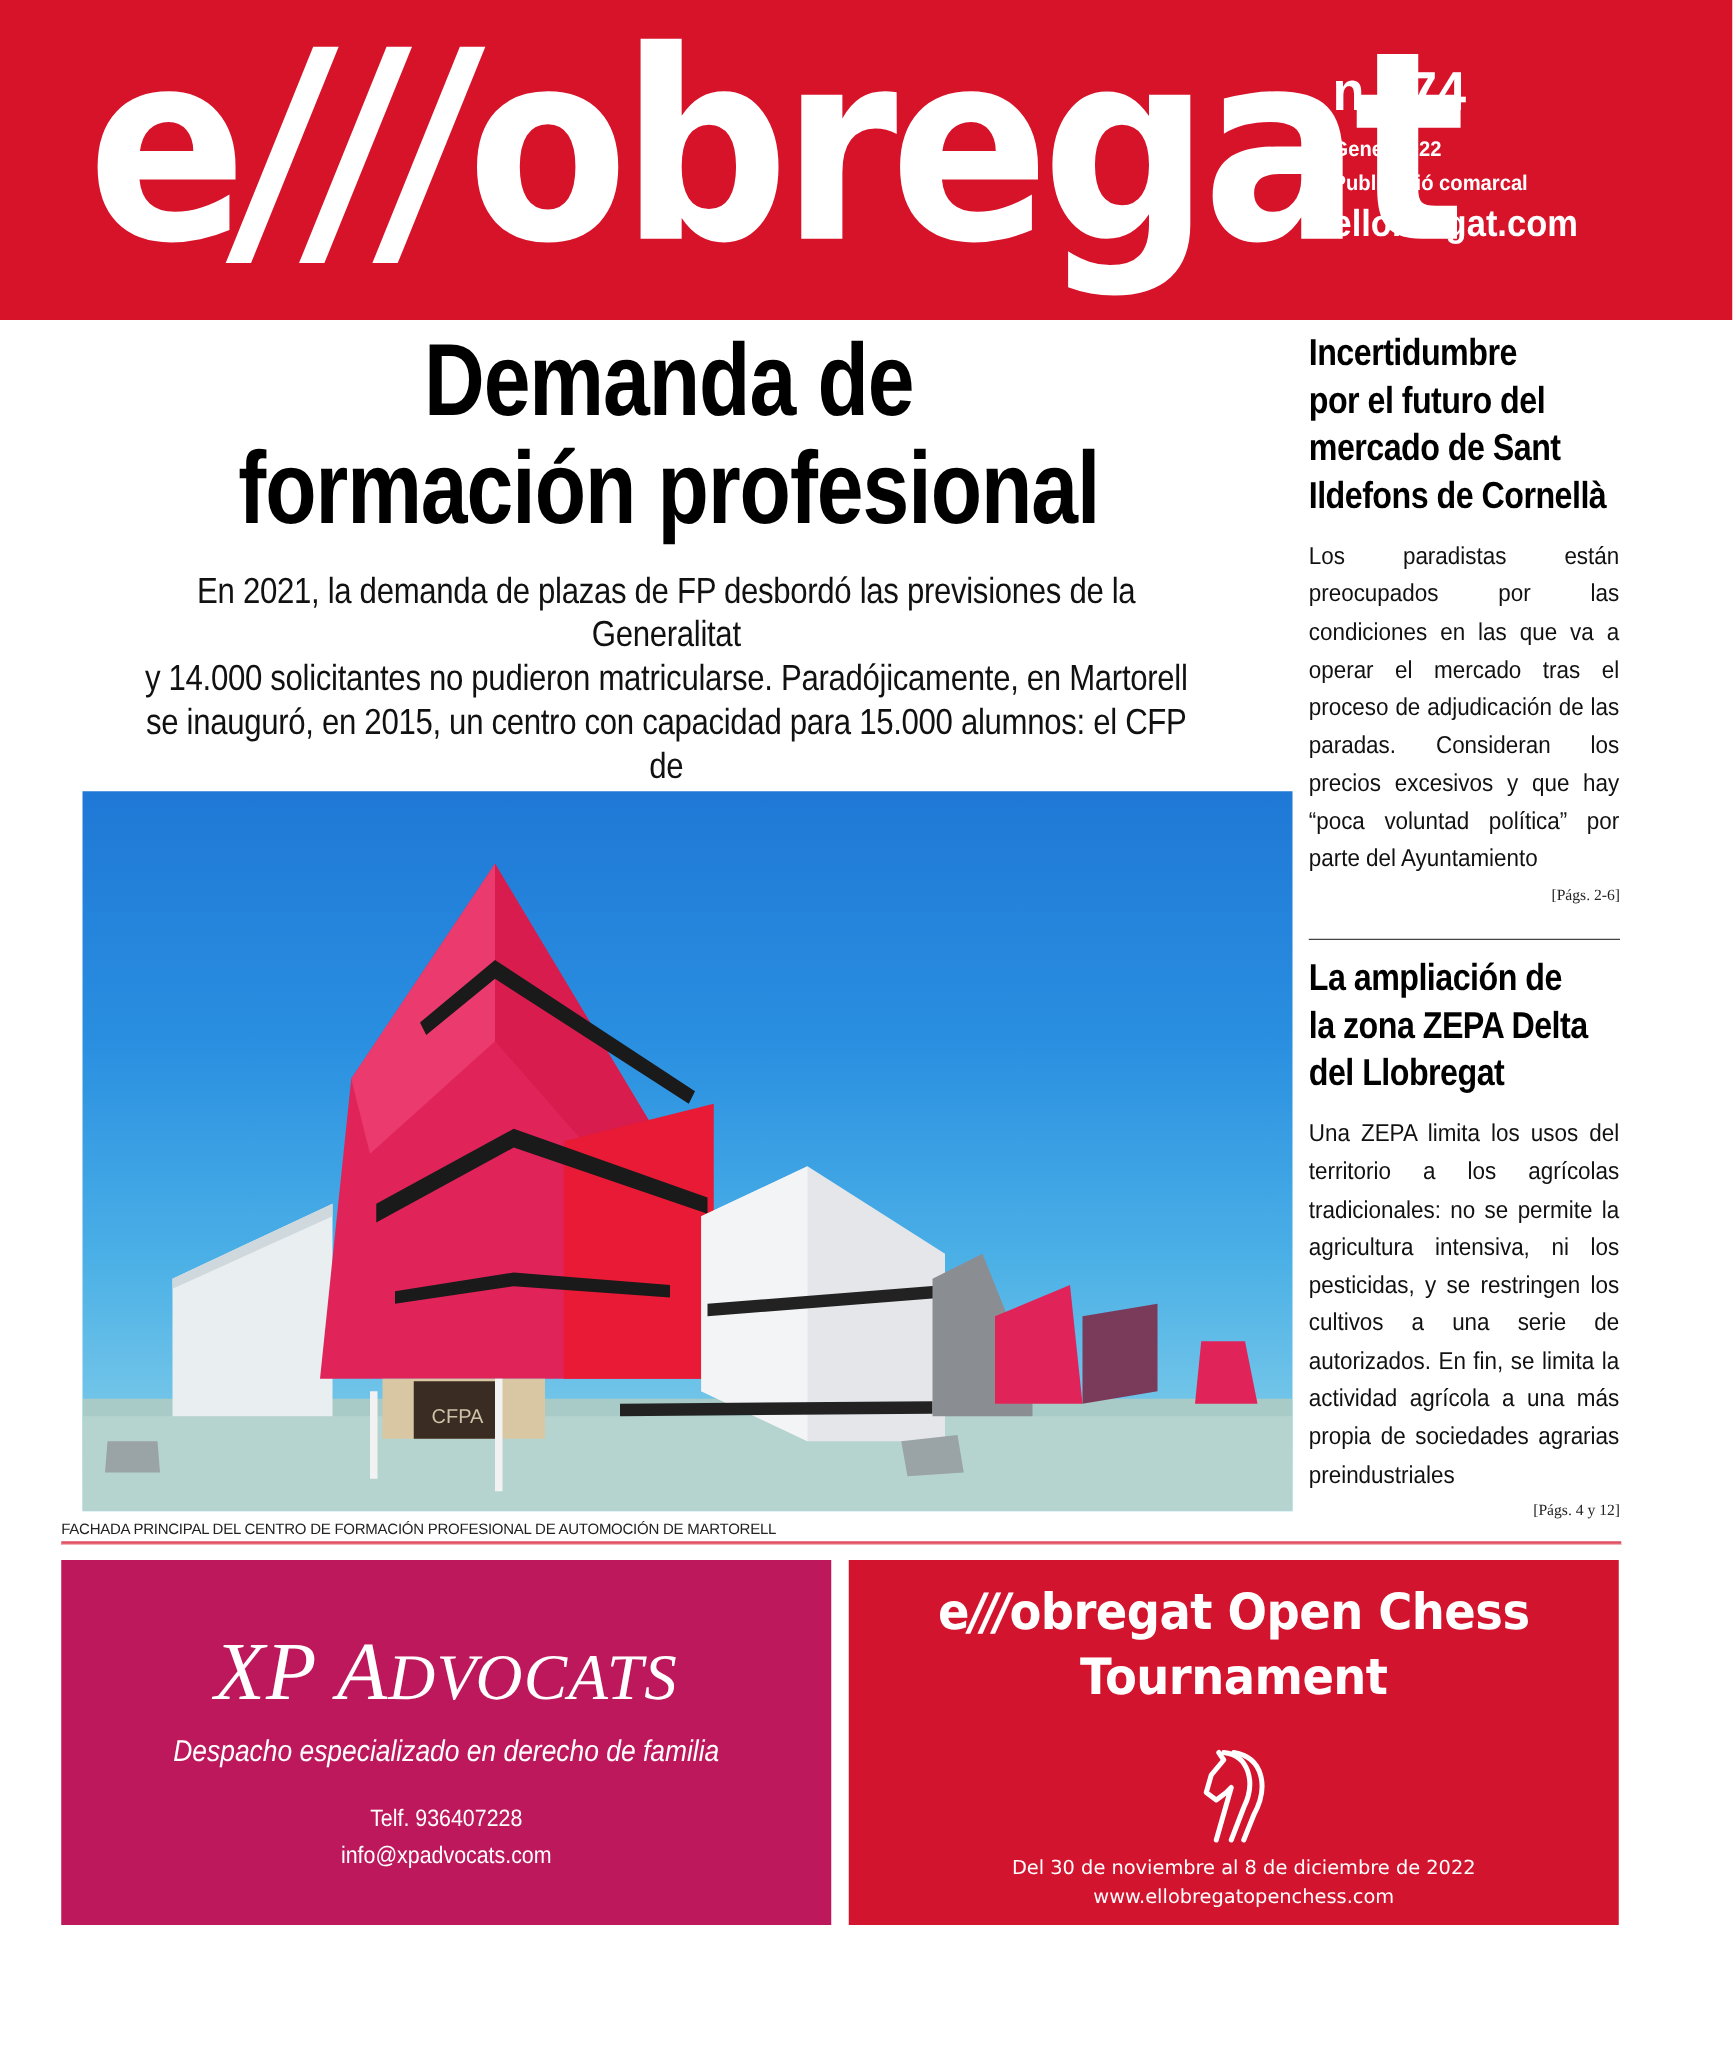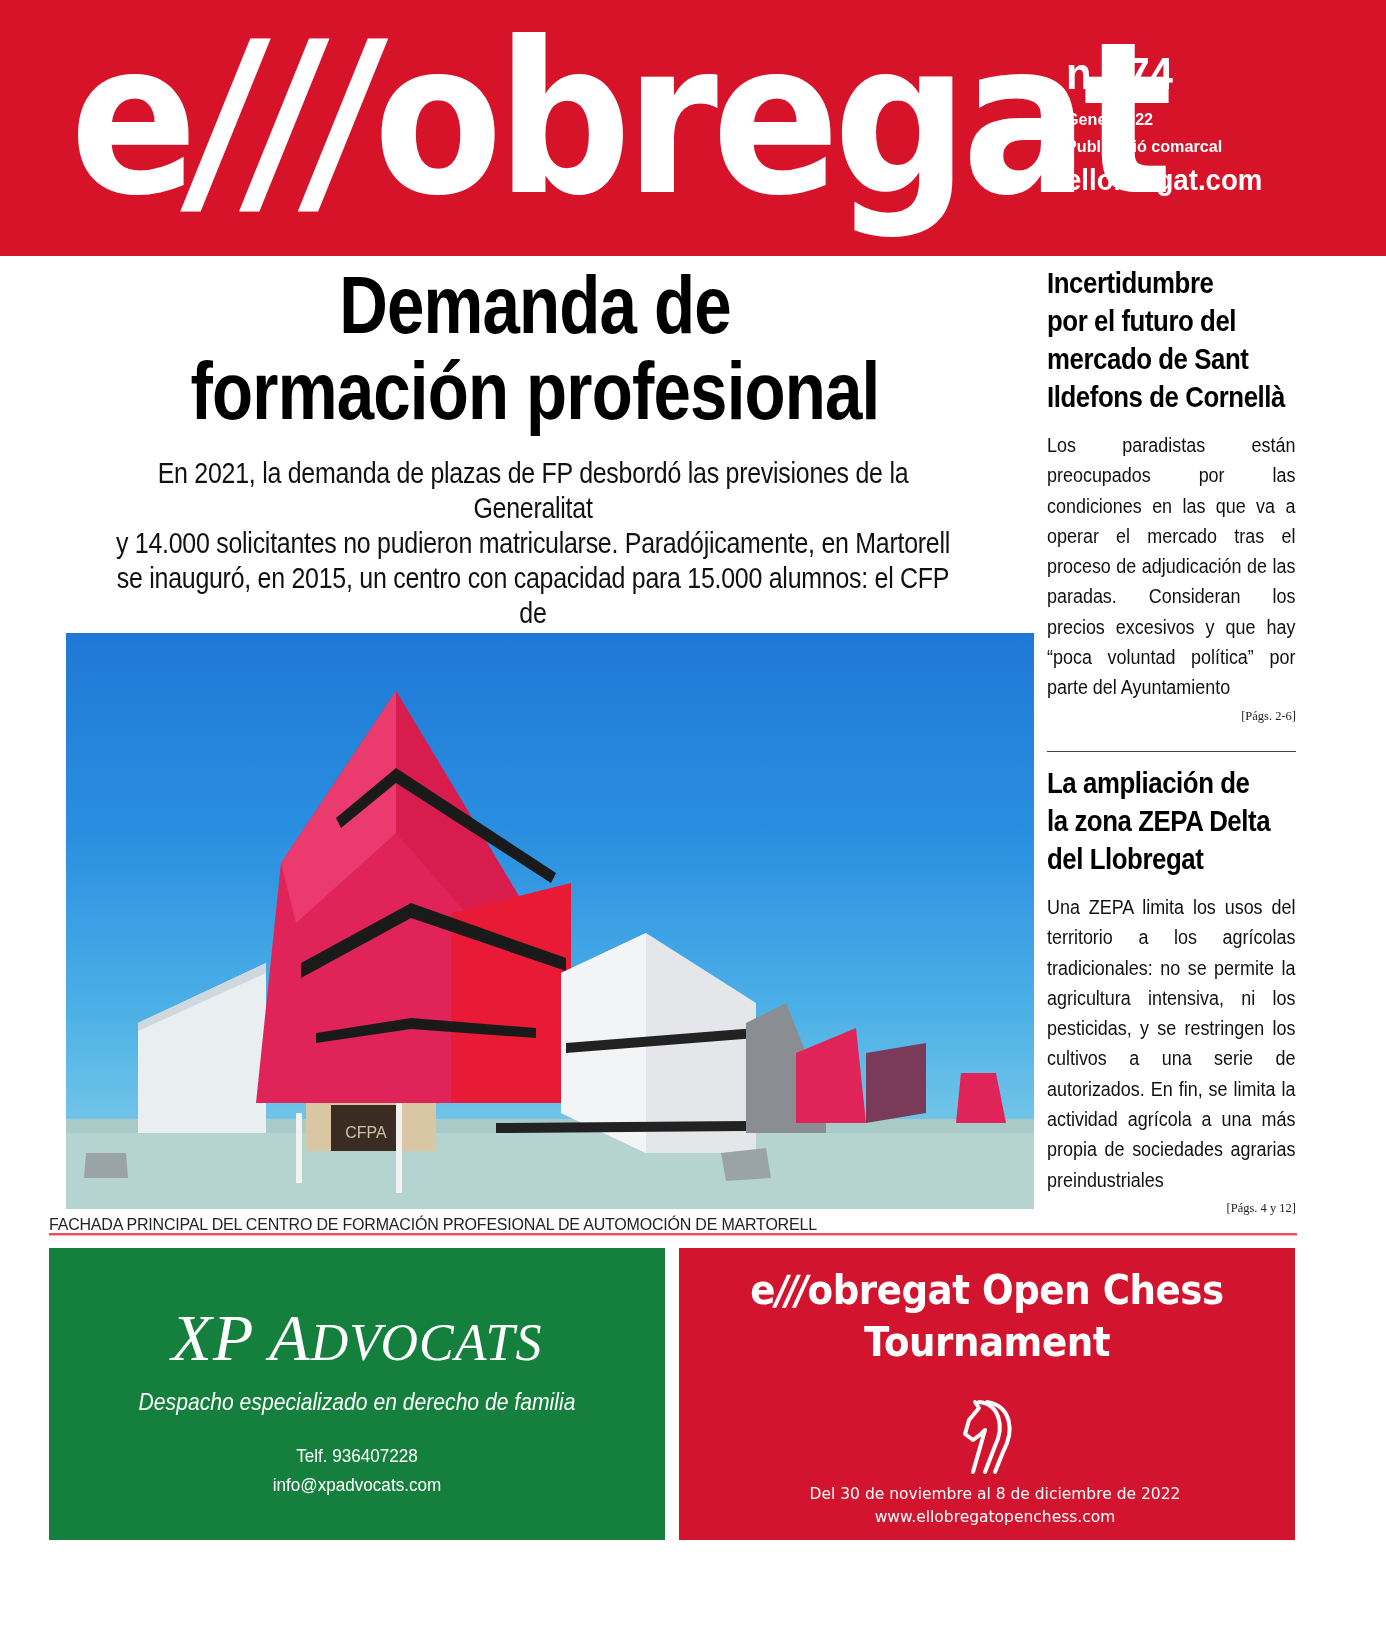--- a/index.html
+++ b/index.html
@@ -45,21 +45,21 @@
   }
 
   
   .photo {
     position: absolute; left: 66px; top: 633px; width: 968px; height: 576px; overflow: hidden;
     background: linear-gradient(180deg, #1f78d6 0%, #2a8fe0 35%, #4bb0e6 65%, #8fd4ea 100%);
   }
   .photo svg { position: absolute; left: 0; top: 0; }
   .caption {
     position: absolute; left: 49px; top: 1216px;
-    font-family: "Liberation Sans", sans-serif; font-size: 16px; color: #222;
+    font-family: "Liberation Sans", sans-serif; font-size: 12px; color: #222;
     letter-spacing: -0.2px;
   }
   .caption-rule {
     position: absolute; left: 49px; top: 1233px; width: 1248px; height: 3px;
     background: #e05060; border-bottom: 1px solid #f2b0b8;
   }
 
   
   .side { position: absolute; left: 1047px; width: 249px; }
   .side-title {
@@ -73,21 +73,21 @@
     transform: scaleX(0.92); transform-origin: left top; width: 270px;
   }
   .side-pages {
     font-family: "Liberation Serif", serif; font-size: 12.5px; color: #222; text-align: right; margin-top: 6px;
   }
   .side-rule { position: absolute; left: 1047px; top: 751px; width: 249px; height: 1px; background: #444; }
 
   
   .ad-xp {
     position: absolute; left: 49px; top: 1248px; width: 616px; height: 292px;
-    background: #15803d; color: #fff; text-align: center;
+    background: #be185d; color: #fff; text-align: center;
   }
   .ad-xp .xp-name {
     position: absolute; left: 0; width: 100%; top: 52px;
     font-family: "Liberation Serif", serif; font-style: italic; font-size: 66px; letter-spacing: 1px;
   }
   .ad-xp .xp-name .sc { font-size: 52px; }
   .ad-xp .xp-tag {
     position: absolute; left: 0; width: 100%; top: 140px;
     font-family: "Liberation Sans", sans-serif; font-style: italic; font-size: 24px;
     transform: scaleX(0.88); transform-origin: center;

